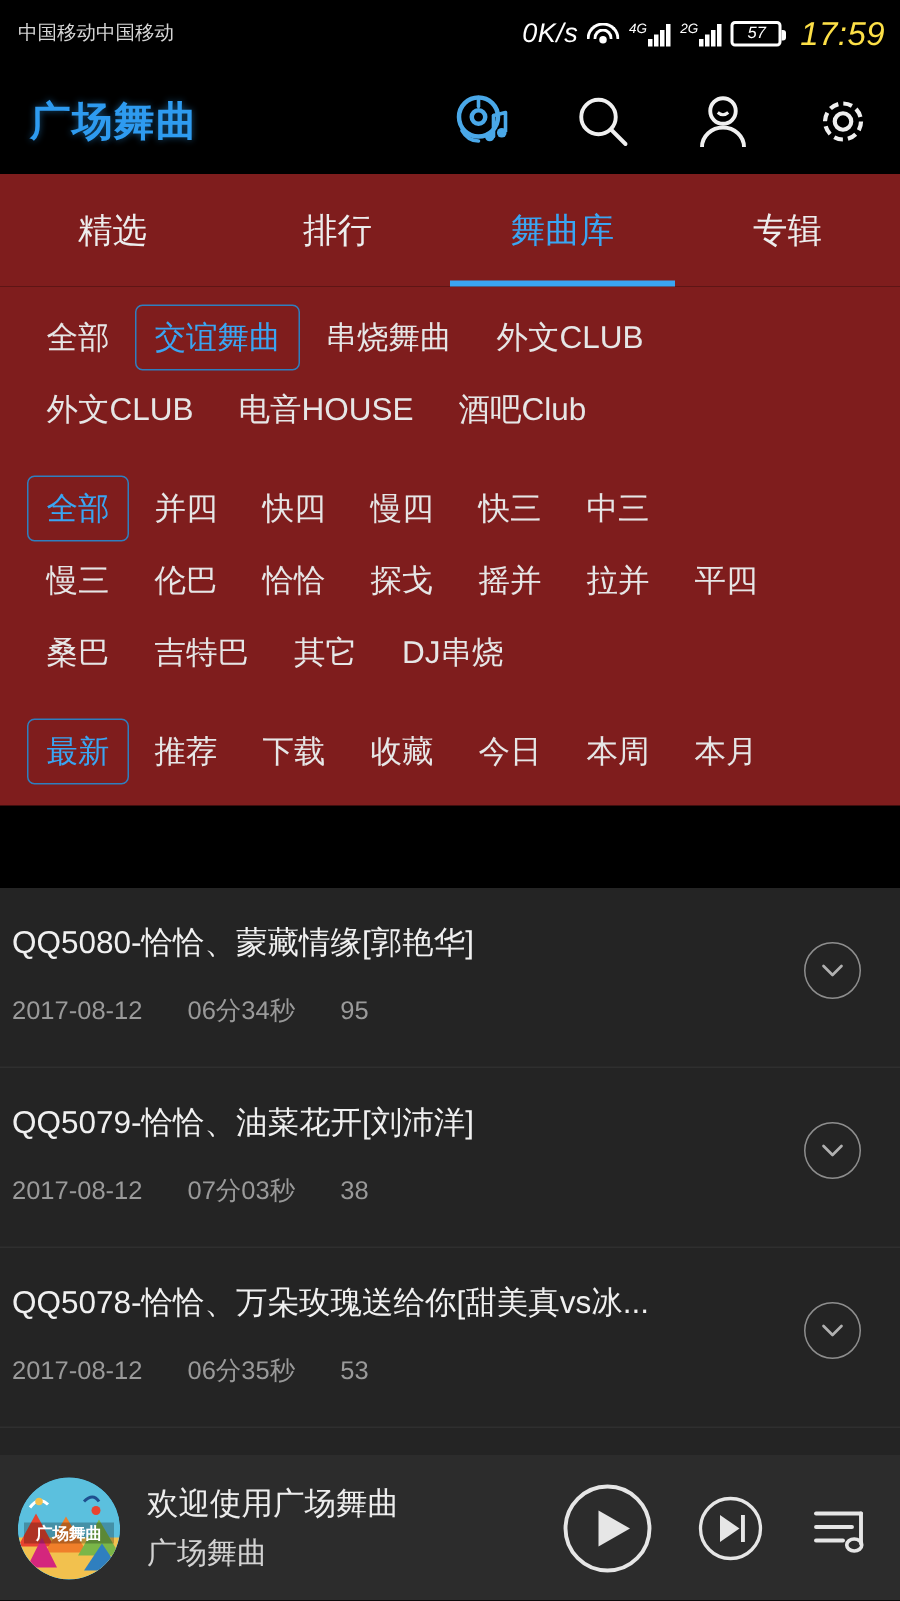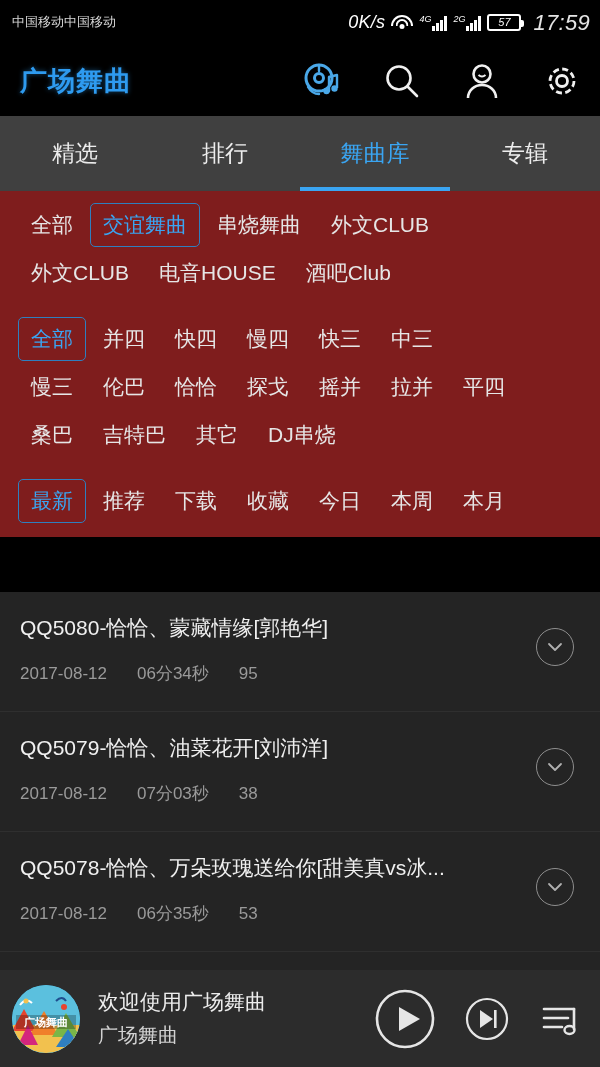--- a/index.html
+++ b/index.html
@@ -33,34 +33,34 @@
   .sig b:nth-child(1){height:5px;} .sig b:nth-child(2){height:8px;}
   .sig b:nth-child(3){height:11px;} .sig b:nth-child(4){height:15px;}
   .siggrp { display:flex; align-items:flex-start; gap:1px; }
   .siggrp sup { font-size:9px; color:#fff; line-height:1; margin-top:1px; }
   .battery {
     width:34px; height:17px; border:2px solid #fff; border-radius:3px;
     display:flex; align-items:center; justify-content:center; position:relative;
   }
   .battery::after { content:""; position:absolute; right:-5px; top:4px; width:3px; height:7px; background:#fff; border-radius:0 2px 2px 0; }
   .battery span { font-size:11px; color:#fff; line-height:1; }
-  .clock { font-size:22px; color:#e5e5e5; margin-left:6px; letter-spacing:.3px; }
+  .clock { font-size:22px; color:#fde047; margin-left:6px; letter-spacing:.3px; }
 
   
   .appbar {
     height:71px; background:#000;
     display:flex; align-items:center; padding:0 18px 0 20px;
   }
   .app-title { font-size:27px; font-weight:bold; color:#2e9bf0; letter-spacing:1px; text-shadow:0 0 5px rgba(46,155,240,.5); }
   .appbar-icons { margin-left:auto; display:flex; align-items:center; gap:40px; }
   .icon-btn { width:40px; height:40px; display:flex; align-items:center; justify-content:center; cursor:pointer; }
 
   
   .tabs {
-    height:75px; background:#404040;
+    height:75px; background:#7f1d1d;
     display:flex; align-items:stretch;
   }
   .tab {
     flex:1; display:flex; align-items:center; justify-content:center;
     position:relative; font-size:23px; color:#ededed; cursor:pointer;
   }
   .tab.active { color:#3aa5f2; }
   .tab.active::after {
     content:""; position:absolute; bottom:0; left:50%; transform:translateX(-50%);
     width:150px; height:4px; background:#3aa5f2;
@@ -76,21 +76,21 @@
   }
   .chip.selected { color:#3aa5f2; border-color:#2f7fbf; }
   .filters .divider-gap { height:10px; }
 
   
   .songlist {
     background:#242424; position:absolute;
     left:0; right:0; top:592px; bottom:97px; overflow:hidden;
   }
   .song-row {
-    height:120px; padding:22px 20px 0 20px;
+    height:120px; padding:22px 20px 0 8px;
     border-bottom:1px solid #2f2f2f; display:flex; align-items:flex-start;
     position:relative; cursor:pointer;
   }
   .song-main { flex:1; min-width:0; }
   .song-title {
     font-size:21px; color:#f0f0f0; white-space:nowrap; overflow:hidden;
     text-overflow:ellipsis; max-width:470px; margin-bottom:20px;
   }
   .song-meta { display:flex; align-items:center; font-size:17px; color:#9a9a9a; }
   .song-meta span { margin-right:30px; }

